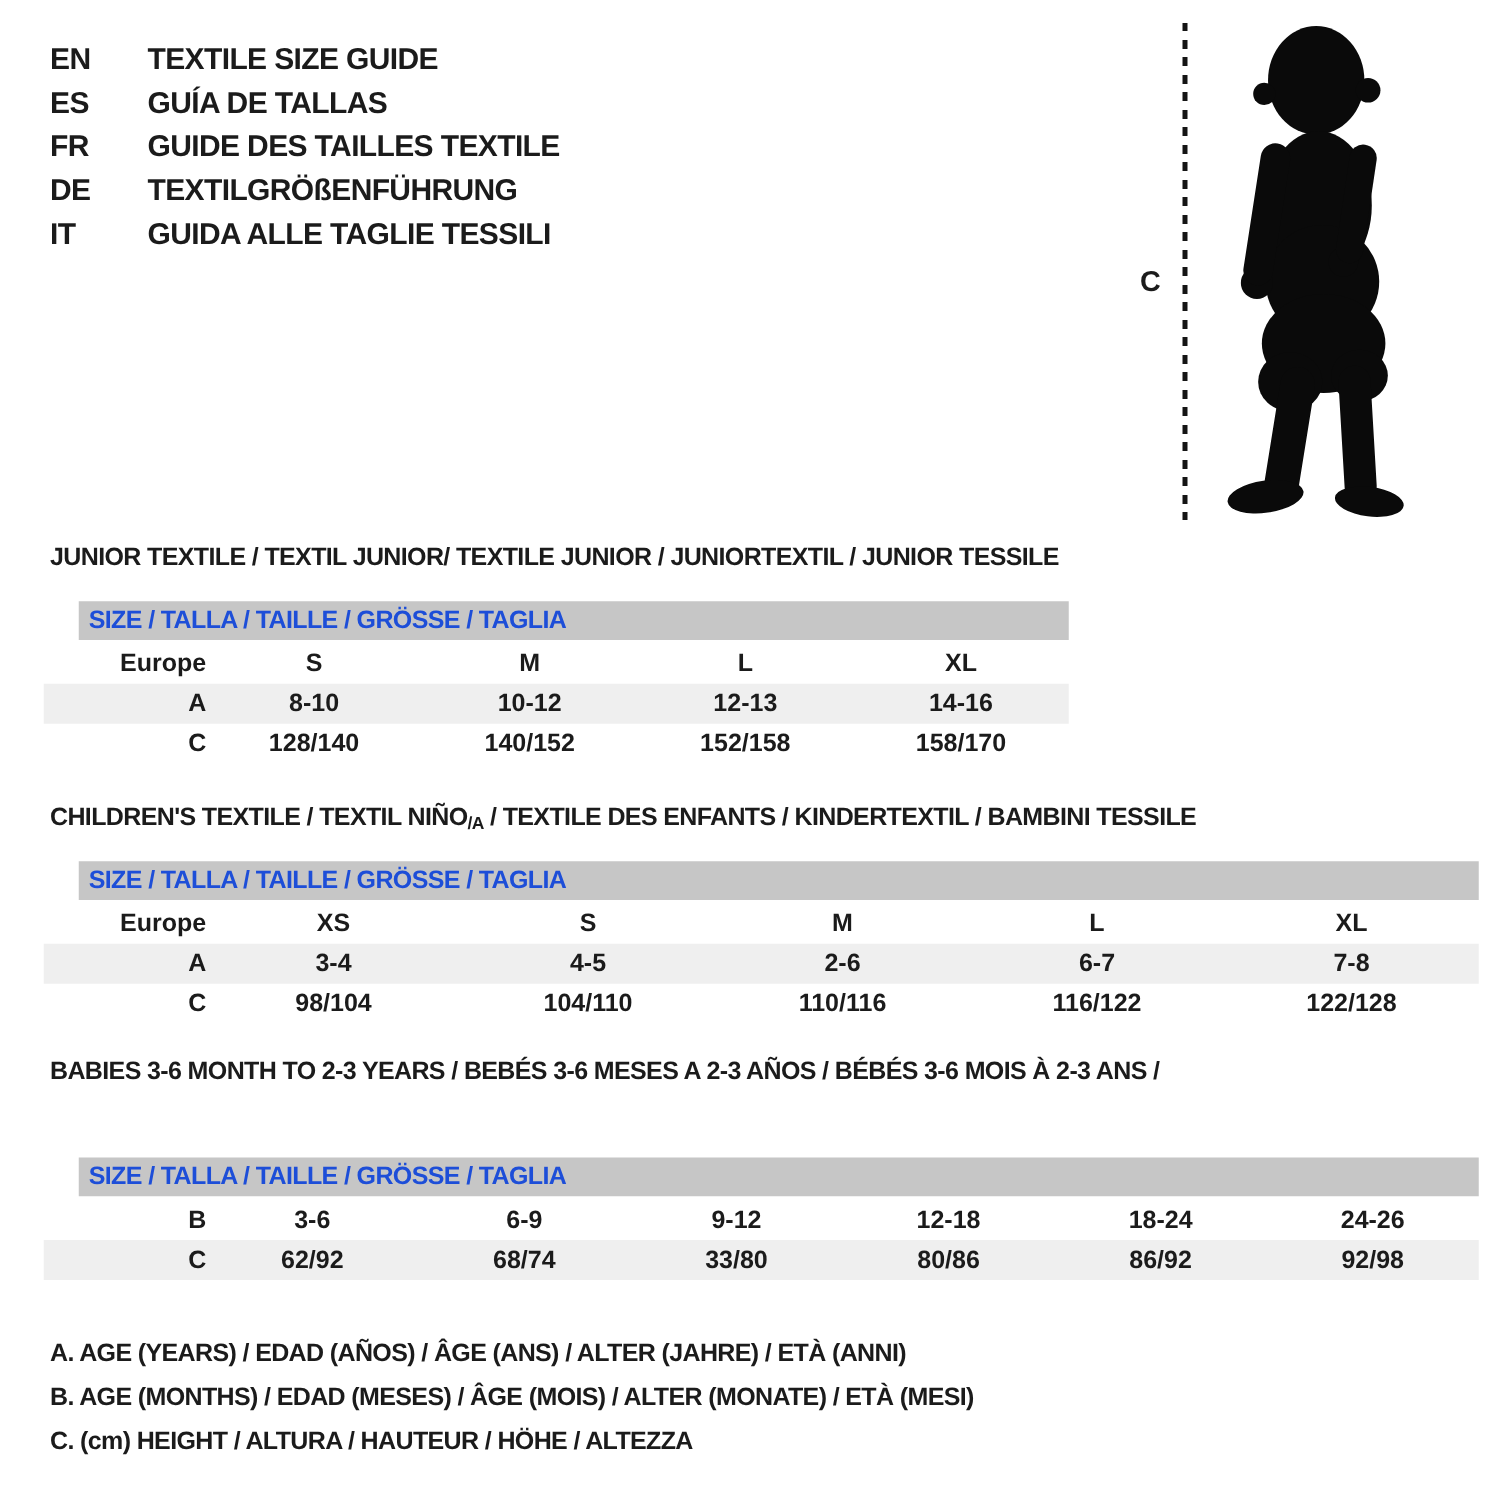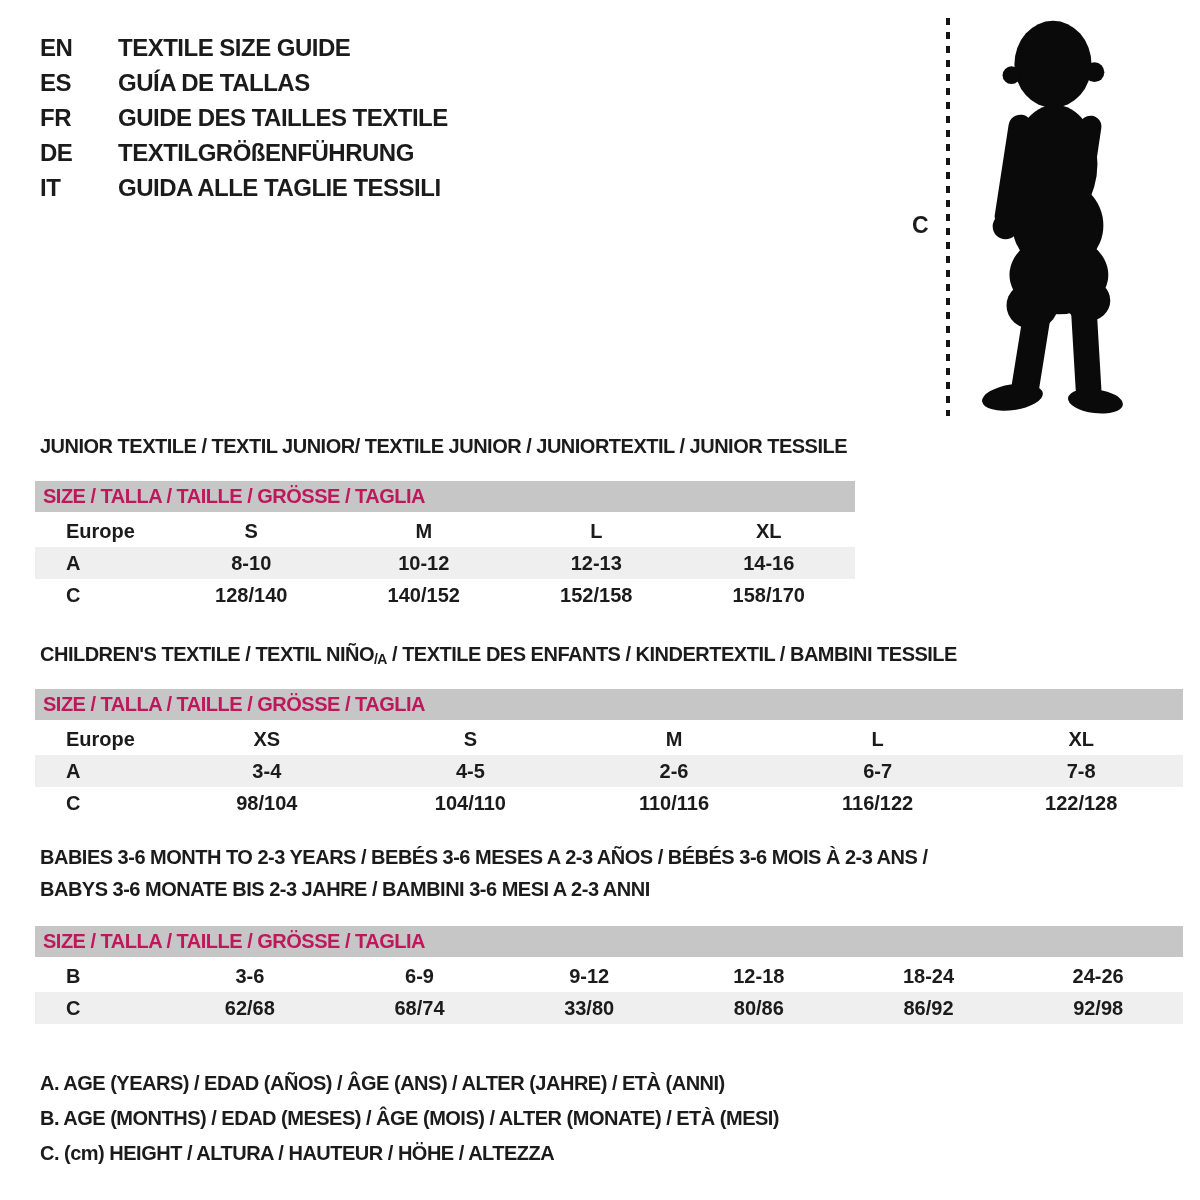--- a/index.html
+++ b/index.html
@@ -63,40 +63,41 @@
   .section-title .sub {
     font-size: 14px;
     vertical-align: -3px;
   }
   .two-line { line-height: 32px; }
   .size-table { position: absolute; left: 35px; }
   .tbl-header {
     height: 31px;
     line-height: 31px;
     background: #c6c6c6;
-    color: #be185d;
+    color: #1d4ed8;
     font-size: 20px;
     font-weight: 700;
     letter-spacing: -0.5px;
     padding-left: 8px;
     margin-bottom: 3px;
+    margin-left: 28px;
   }
   .tbl-row {
     display: grid;
     height: 32px;
     align-items: center;
     font-size: 20px;
     font-weight: 700;
   }
   .tbl-row.alt { background: #efefef; }
   .cols-4 { grid-template-columns: 130px repeat(4, 1fr); }
   .cols-5 { grid-template-columns: 130px repeat(5, 1fr); }
   .cols-6 { grid-template-columns: 130px repeat(6, 1fr); }
   .cell { text-align: center; }
-  .cell.label { text-align: left; padding-left: 8px; margin-left: 23px; }
+  .cell.label { text-align: right; padding-left: 8px; }
   .w-junior { width: 820px; }
   .w-wide { width: 1148px; }
   
   .notes {
     position: absolute;
     left: 40px;
     top: 1066px;
   }
   .note-line {
     height: 35px;
@@ -214,36 +215,35 @@
       <div class="cell">98/104</div>
       <div class="cell">104/110</div>
       <div class="cell">110/116</div>
       <div class="cell">116/122</div>
       <div class="cell">122/128</div>
     </div>
   </div>
 
   <div class="section-title two-line" style="top:841px;">
     <div>BABIES 3-6 MONTH TO 2-3 YEARS / BEBÉS 3-6 MESES A 2-3 AÑOS / BÉBÉS 3-6 MOIS À 2-3 ANS /</div>
-    <div>BABYS 3-6 MONATE BIS 2-3 JAHRE / BAMBINI 3-6 MESI A 2-3 ANNI</div>
   </div>
   <div class="size-table w-wide" style="top:926px;">
     <div class="tbl-header">SIZE / TALLA / TAILLE / GRÖSSE / TAGLIA</div>
     <div class="tbl-row cols-6">
       <div class="cell label">B</div>
       <div class="cell">3-6</div>
       <div class="cell">6-9</div>
       <div class="cell">9-12</div>
       <div class="cell">12-18</div>
       <div class="cell">18-24</div>
       <div class="cell">24-26</div>
     </div>
     <div class="tbl-row cols-6 alt">
       <div class="cell label">C</div>
-      <div class="cell">62/68</div>
+      <div class="cell">62/92</div>
       <div class="cell">68/74</div>
       <div class="cell">33/80</div>
       <div class="cell">80/86</div>
       <div class="cell">86/92</div>
       <div class="cell">92/98</div>
     </div>
   </div>
 
   <div class="notes">
     <div class="note-line">A. AGE (YEARS) / EDAD (AÑOS) / ÂGE (ANS) / ALTER (JAHRE) / ETÀ (ANNI)</div>

